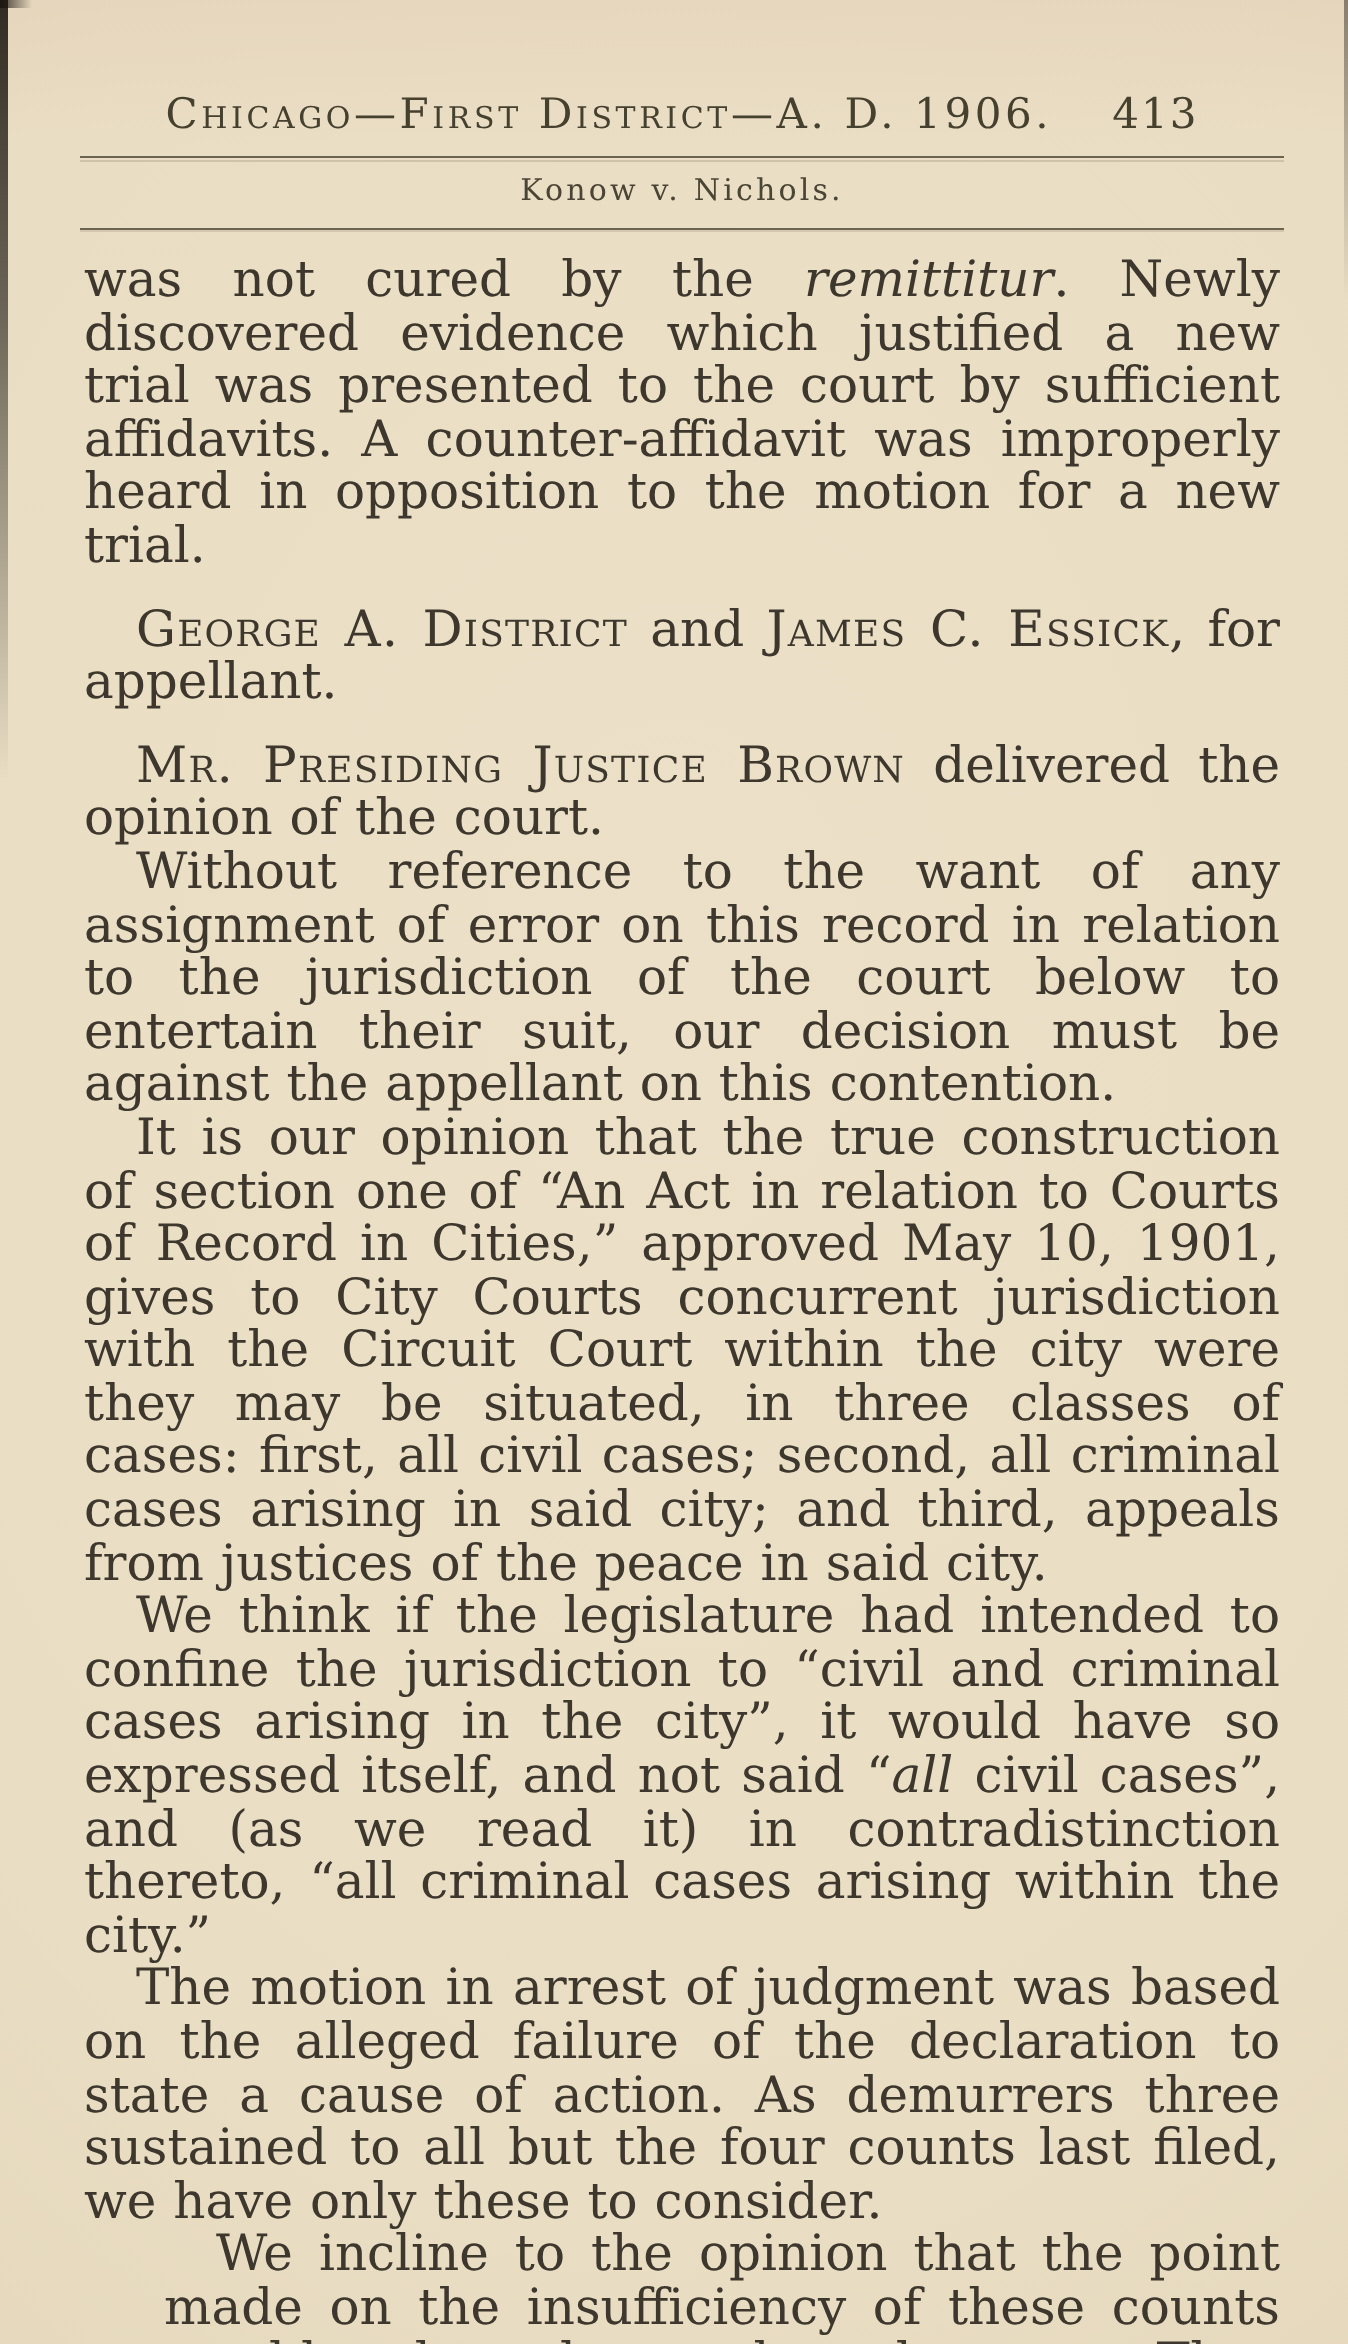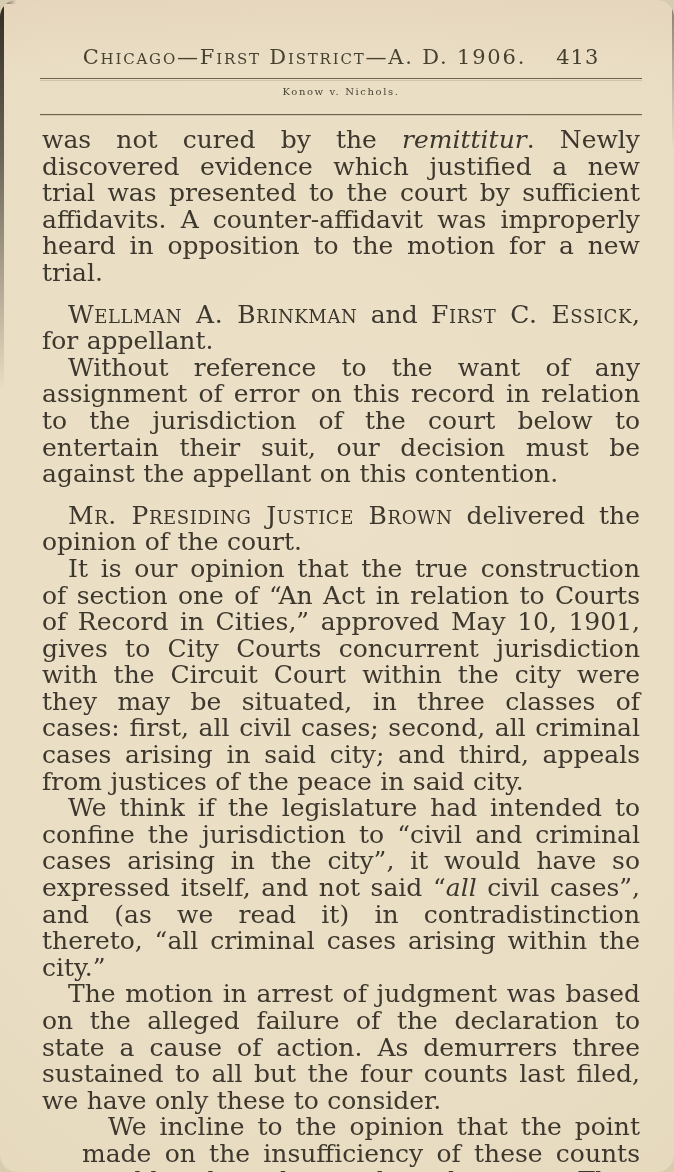--- a/index.html
+++ b/index.html
@@ -11,21 +11,20 @@
     position: relative;
     width: 674px;
     height: 1172px;
     overflow: hidden;
     font-family: "DejaVu Serif", "Liberation Serif", serif;
     color: #3d372d;
     background:
       linear-gradient(to bottom, rgba(213,178,158,0.16), rgba(213,178,158,0) 70px),
       radial-gradient(ellipse 135% 105% at 50% 42%,
         #ece1c8 0%, #e9ddc3 50%, #e3d6ba 78%, #d7c9ab 96%, #cfc1a2 100%);
-    border-radius: 17px;
   }
   
   .edge-left {
     position: absolute; left: 0; top: 0; width: 4px; height: 390px;
     background: linear-gradient(to bottom,
       rgba(24,20,14,0.88) 0%, rgba(24,20,14,0.60) 40%, rgba(24,20,14,0) 100%);
   }
   .edge-top-left {
     position: absolute; left: 0; top: 0; width: 16px; height: 4px;
     background: linear-gradient(to right, rgba(24,20,14,0.8), rgba(24,20,14,0));
@@ -51,21 +50,21 @@
   .rule {
     position: absolute; left: 40px; right: 32px; height: 1px;
     background: #6e6350;
     box-shadow: 0 2px 0 rgba(110,99,80,0.22);
   }
   .rule-top { top: 78px; }
   .rule-bottom { top: 114px; box-shadow: 0 1px 0 rgba(110,99,80,0.18); }
   .running-head {
     position: absolute; top: 86px; left: 40px; right: 32px;
     text-align: center;
-    font-size: 10px;
+    font-size: 15px;
     letter-spacing: 1.6px;
     color: #4b4535;
   }
   .body-text {
     position: absolute; top: 127px; left: 42px; width: 598px;
     font-size: 25px;
     line-height: 26.6px;
     text-align: justify;
     hyphens: auto;
     -webkit-hyphens: auto;
@@ -92,22 +91,22 @@
   </div>
 
   <div class="rule rule-top"></div>
 
   <div class="running-head">Konow v. Nichols.</div>
 
   <div class="rule rule-bottom"></div>
 
   <main class="body-text" id="body-text">
       <p class=""><span class="seg-normal">was not cured by the </span><span class="seg-italic">remittitur</span><span class="seg-normal">. Newly discovered evidence which justified a new trial was presented to the court by sufficient affidavits. A counter-affidavit was improperly heard in opposition to the motion for a new trial.</span></p>
-      <p class="indent gap"><span class="seg-smallcaps">Wellman A. Brinkman</span><span class="seg-normal"> and </span><span class="seg-smallcaps">First C. Essick</span><span class="seg-normal">, for appellant.</span></p>
+      <p class="indent gap"><span class="seg-smallcaps">George A. District</span><span class="seg-normal"> and </span><span class="seg-smallcaps">James C. Essick</span><span class="seg-normal">, for appellant.</span></p>
+      <p class="indent gap"><span class="seg-smallcaps">Mr. Presiding Justice Brown</span><span class="seg-normal"> delivered the opinion of the court.</span></p>
       <p class="indent"><span class="seg-normal">Without reference to the want of any assignment of error on this record in relation to the jurisdiction of the court below to entertain their suit, our decision must be against the appellant on this contention.</span></p>
-      <p class="indent gap"><span class="seg-smallcaps">Mr. Presiding Justice Brown</span><span class="seg-normal"> delivered the opinion of the court.</span></p>
       <p class="indent"><span class="seg-normal">It is our opinion that the true construction of section one of “An Act in relation to Courts of Record in Cities,” approved May 10, 1901, gives to City Courts concurrent jurisdiction with the Circuit Court within the city were they may be situated, in three classes of cases: first, all civil cases; second, all criminal cases arising in said city; and third, appeals from justices of the peace in said city.</span></p>
       <p class="indent"><span class="seg-normal">We think if the legislature had intended to confine the jurisdiction to “civil and criminal cases arising in the city”, it would have so expressed itself, and not said “</span><span class="seg-italic">all</span><span class="seg-normal"> civil cases”, and (as we read it) in contradistinction thereto, “all criminal cases arising within the city.”</span></p>
       <p class="indent"><span class="seg-normal">The motion in arrest of judgment was based on the alleged failure of the declaration to state a cause of action. As demurrers three sustained to all but the four counts last filed, we have only these to consider.</span></p>
       <p class="indent justify-last"><span class="seg-normal">We incline to the opinion that the point made on the insufficiency of these counts would at least be good on demurrer. They are certainly inartificially drawn. It</span></p>
     </main>
 
 </div>
 
 </body></html>

